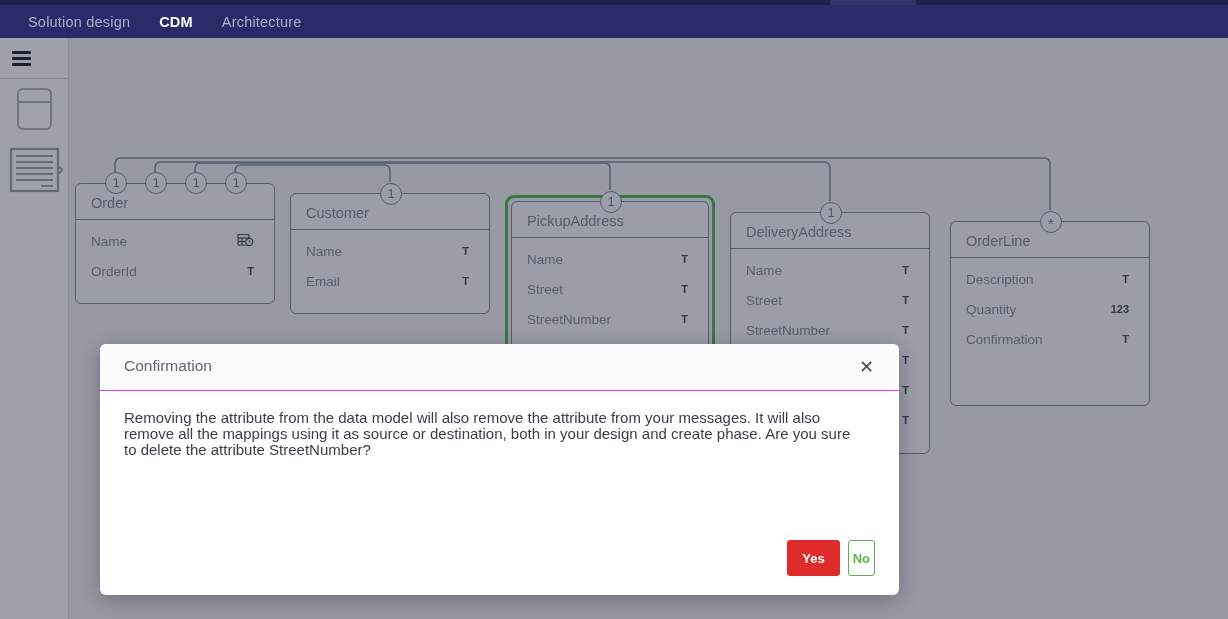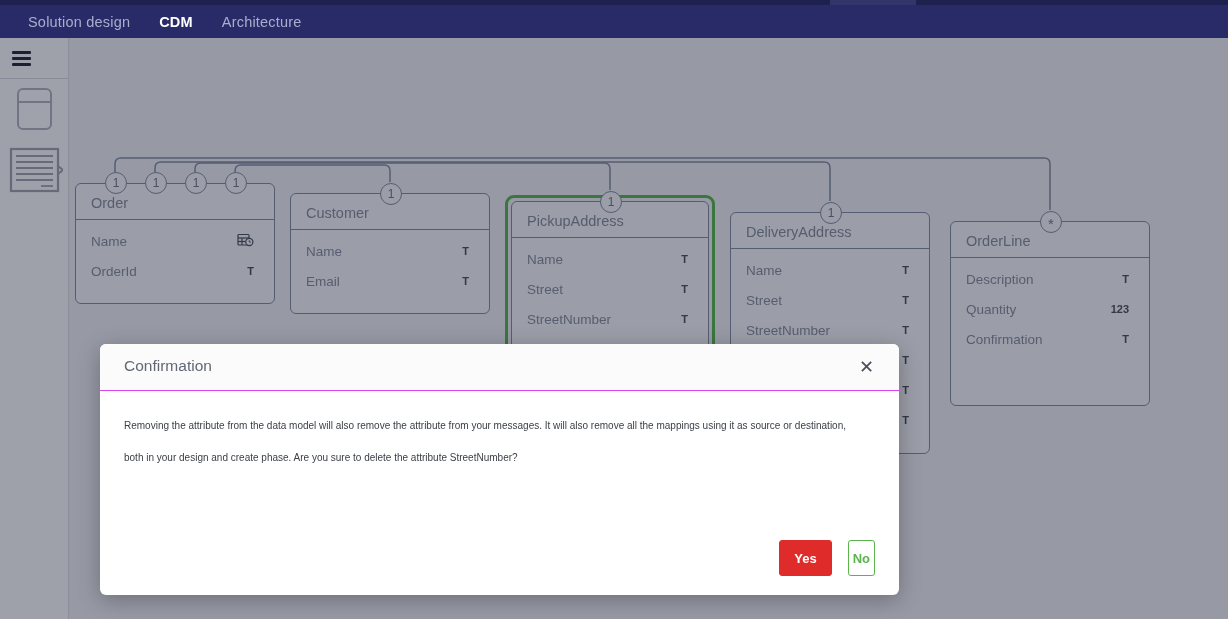--- a/index.html
+++ b/index.html
@@ -49,22 +49,22 @@
   
   .overlay { position:absolute; left:0; top:38px; width:1228px; height:581px; background:rgba(13,15,34,0.37); z-index:10; }
   .modal { position:absolute; left:100px; top:344px; width:799px; height:251px; background:#ffffff;
            border-radius:6px; box-shadow:0 5px 22px rgba(0,0,0,0.28); z-index:20; }
   .modal-header { position:relative; height:47px; background:#fbfbfc; border-bottom:1px solid #d946ef;
                   border-radius:6px 6px 0 0; }
   .modal-title { position:absolute; left:24px; top:13px; font-size:15.5px; color:#616874; }
   .modal-close { position:absolute; right:21px; top:11px; font-size:18px; color:#4a5058; cursor:pointer;
                  line-height:24px; padding:0 4px; background:none; border:none; font-family:inherit; }
   .modal-body { padding:19px 30px 0 24px; }
-  .modal-text { font-size:10px; color:#3a3f46; line-height:32px; width:740px; }
-  .modal-footer { position:absolute; right:24px; bottom:19px; display:flex; gap:16px; }
+  .modal-text { font-size:15px; color:#3a3f46; line-height:16px; width:740px; }
+  .modal-footer { position:absolute; right:24px; bottom:19px; display:flex; gap:8px; }
   .btn { height:36px; font-size:13px; font-weight:bold; border-radius:3px; cursor:pointer; font-family:inherit; }
   .btn-yes { background:#e02b2b; color:#ffffff; border:1px solid #e02b2b; padding:0 14px; }
   .btn-no { background:#ffffff; color:#5cb54a; border:1px solid #5cb54a; padding:0 4px; }
 </style>
 </head>
 <body>
 
 <div id="app">
 
   <div class="canvas"></div>

